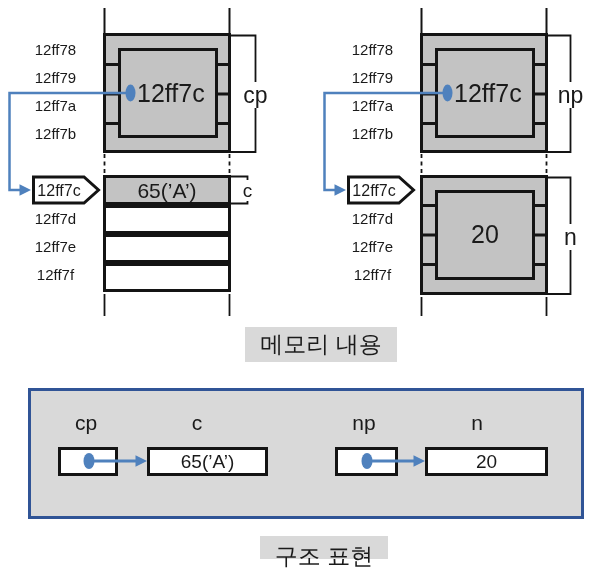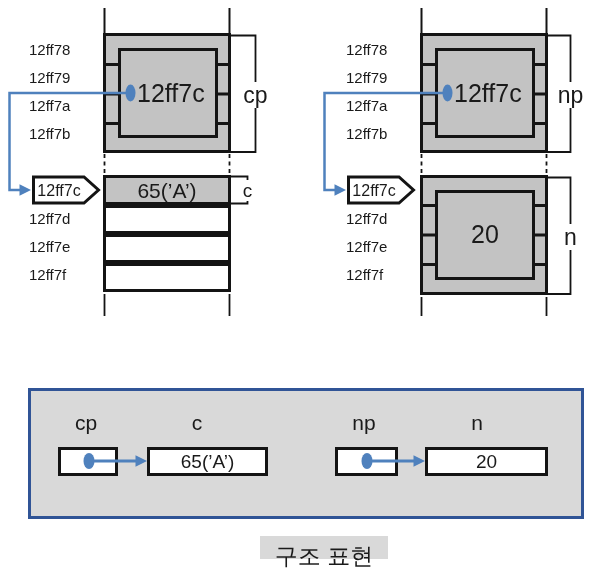--- a/index.html
+++ b/index.html
@@ -4,21 +4,21 @@
 <style>
   html,body{margin:0;padding:0;background:#fff;}
   .canvas{
     position:relative;width:600px;height:584px;background:#ffffff;
     font-family:"Liberation Sans","DejaVu Sans",sans-serif;color:#1a1a1a;
     overflow:hidden;
   }
   .canvas svg{position:absolute;left:0;top:0;}
   .svg-over{pointer-events:none;}
   .txt{position:absolute;white-space:nowrap;}
-  .addr{width:53px;text-align:left;font-size:15px;line-height:18px;}
+  .addr{width:53px;text-align:center;font-size:15px;line-height:18px;}
   .tagtext{width:50px;text-align:center;font-size:16px;line-height:20px;}
   .ptrval{width:78px;text-align:left;font-size:25px;line-height:26px;}
   .cellval{width:128px;text-align:center;font-size:21px;line-height:24px;}
   .bigval{width:100px;text-align:center;font-size:25px;line-height:26px;}
   .brlabel{text-align:center;}
   .brlabel span{background:#ffffff;padding:0 3px;}
   .br-big{font-size:23px;line-height:26px;width:45px;}
   .br-small{font-size:19px;line-height:22px;width:25px;}
   .caption{position:absolute;background:#d9d9d9;text-align:center;font-size:23px;}
   .panel{position:absolute;left:28px;top:388px;width:556px;height:131px;
@@ -91,20 +91,21 @@
   <div class="txt ptrval z2" style="left:454px;top:80px">12ff7c</div>
 
   <div class="txt cellval z2" style="left:103px;top:179px">65(’A’)</div>
   <div class="txt bigval z2" style="left:435px;top:221px">20</div>
 
   <div class="txt brlabel br-big z2" style="left:233px;top:82px"><span>cp</span></div>
   <div class="txt brlabel br-small z2" style="left:235px;top:180px"><span>c</span></div>
   <div class="txt brlabel br-big z2" style="left:548px;top:82px"><span>np</span></div>
   <div class="txt brlabel br-big z2" style="left:548px;top:224px"><span>n</span></div>
 
+  <div class="caption z2" style="left:245px;top:327px;width:152px;height:35px;line-height:35px">메모리 내용</div>
   <div class="caption z2" style="left:260px;top:536px;width:128px;height:23px;line-height:41px">구조 표현</div>
 
   <div class="panel z1"></div>
   <div class="txt plabel z2" style="left:66px">cp</div>
   <div class="txt plabel z2" style="left:177px">c</div>
   <div class="txt plabel z2" style="left:344px">np</div>
   <div class="txt plabel z2" style="left:457px">n</div>
   <div class="pbox z2" style="left:58px;width:60px"></div>
   <div class="pbox z2" style="left:147px;width:121px">65(’A’)</div>
   <div class="pbox z2" style="left:335px;width:63px"></div>

